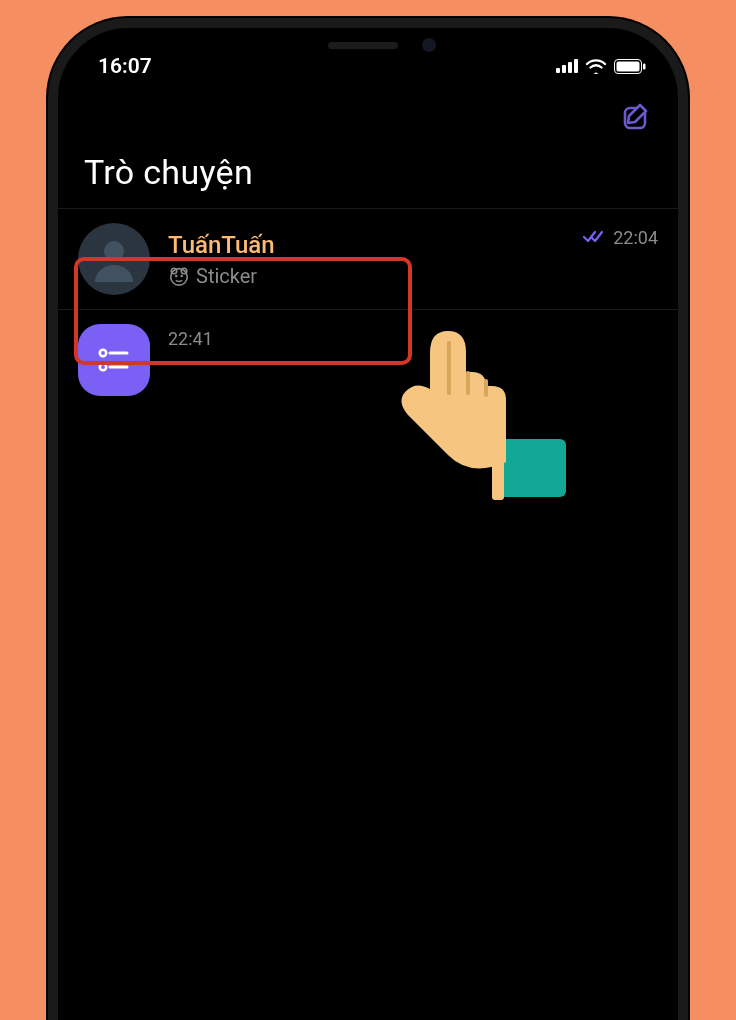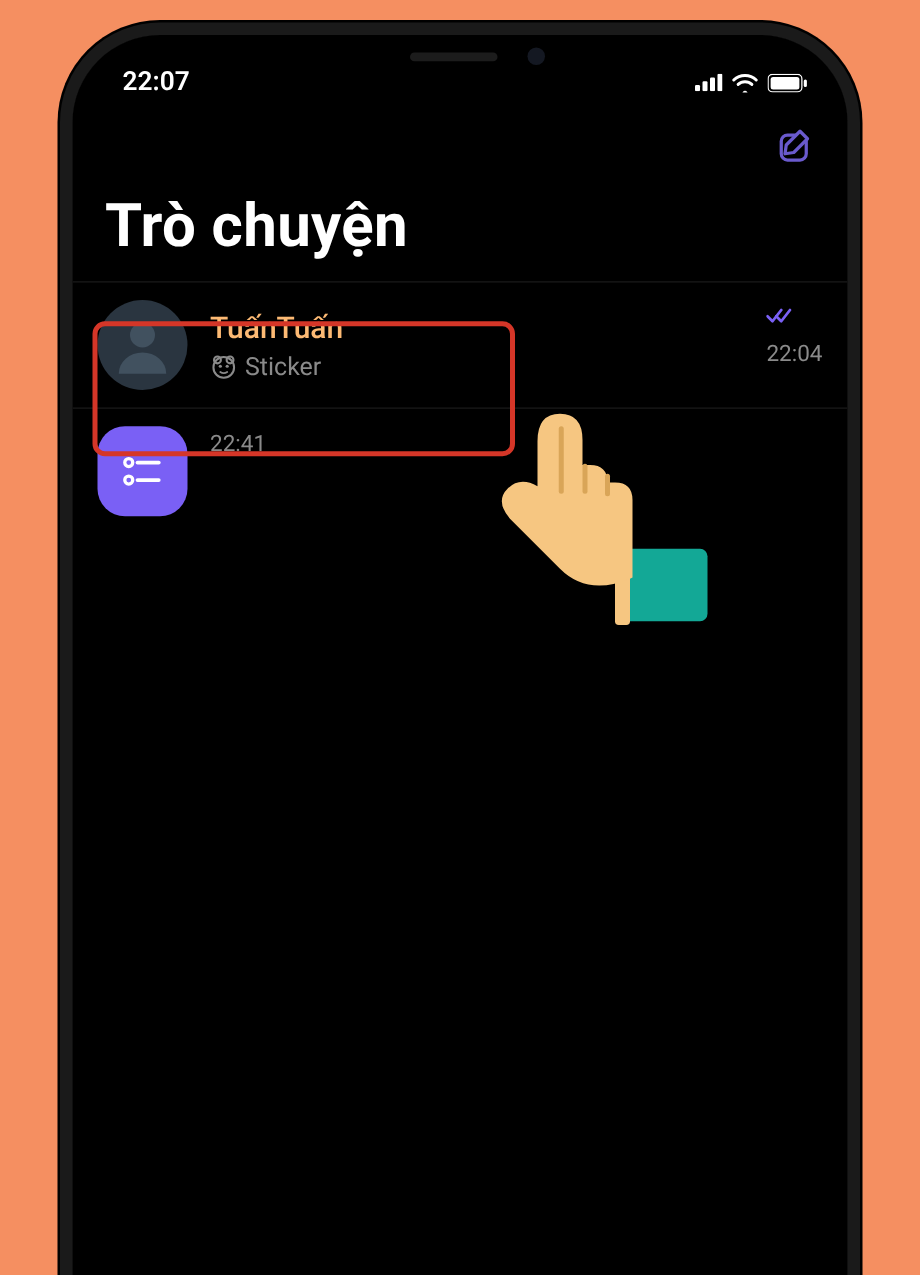--- a/index.html
+++ b/index.html
@@ -79,22 +79,22 @@
   .header {
     display: flex;
     justify-content: flex-end;
     padding: 18px 26px 2px 26px;
   }
   .compose {
     color: #6a5acd;
   }
 
   .page-title {
-    font-size: 48px;
-    font-weight: 700;
+    font-size: 34px;
+    font-weight: 400;
     padding: 14px 26px 16px 26px;
     letter-spacing: 0.3px;
   }
 
   .chat-list { }
   .chat-row {
     display: flex;
     align-items: center;
     padding: 14px 20px 14px 20px;
     border-top: 1px solid #1a1a1a;
@@ -129,21 +129,20 @@
     margin-top: 2px;
   }
   .chat-meta {
     display: flex;
     align-items: flex-start;
     color: #8a8a8a;
     font-size: 18px;
     gap: 8px;
     align-self: flex-start;
     padding-top: 4px;
-    flex-direction: column;
   }
   .highlight-box {
     position: absolute;
     border: 4px solid #d53628;
     border-radius: 10px;
     pointer-events: none;
   }
   .tap-hand {
     position: absolute;
     pointer-events: none;
@@ -155,21 +154,21 @@
 </head>
 <body>
 
 <div class="phone-frame">
 
   <div class="notch"></div>
 
   <div class="screen">
 
     <div class="status-bar">
-      <span>22:07</span>
+      <span>16:07</span>
       <div class="status-right">
         <svg width="22" height="14" viewBox="0 0 22 14">
           <rect x="0" y="9" width="4" height="5" fill="#fff" rx="1"></rect>
           <rect x="6" y="6" width="4" height="8" fill="#fff" rx="1"></rect>
           <rect x="12" y="3" width="4" height="11" fill="#fff" rx="1"></rect>
           <rect x="18" y="0" width="4" height="14" fill="#fff" rx="1"></rect>
         </svg>
         <svg width="22" height="16" viewBox="0 0 22 16">
           <path d="M11 14.5 a2 2 0 1 0 0.001 0" fill="#fff"></path>
           <path d="M5.5 9.5 a8 8 0 0 1 11 0" stroke="#fff" stroke-width="2.4" fill="none" stroke-linecap="round"></path>

